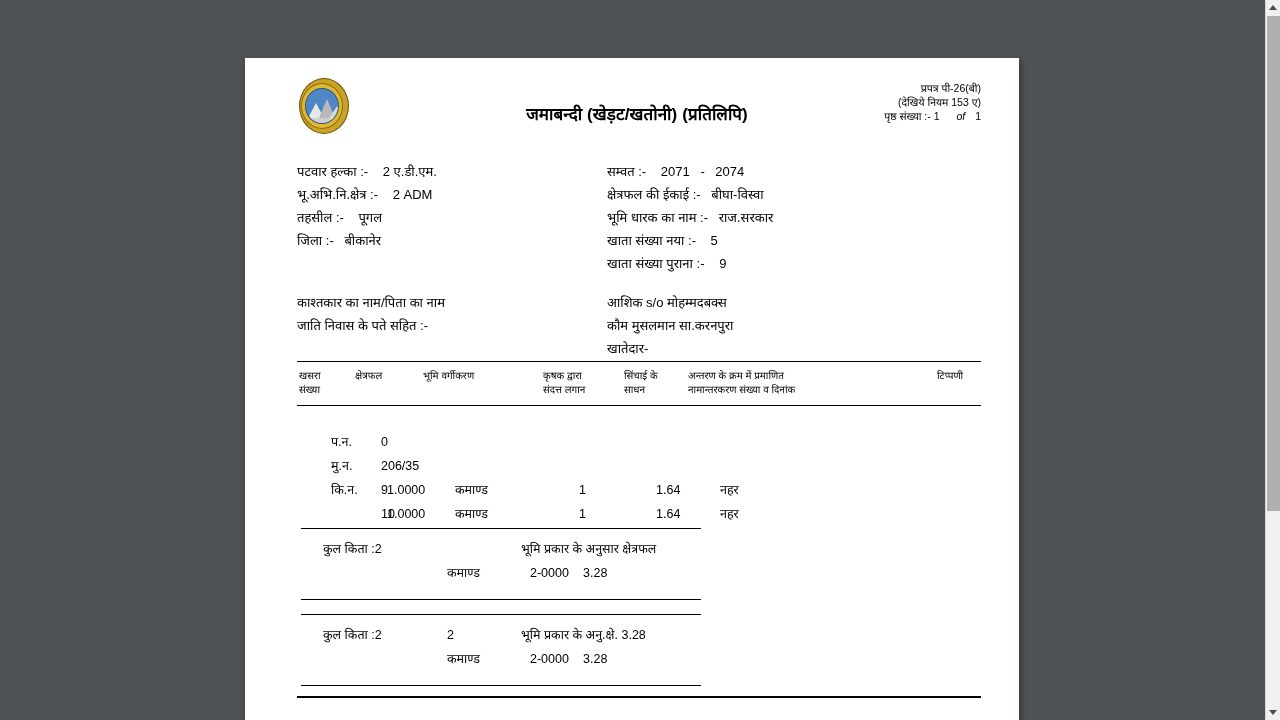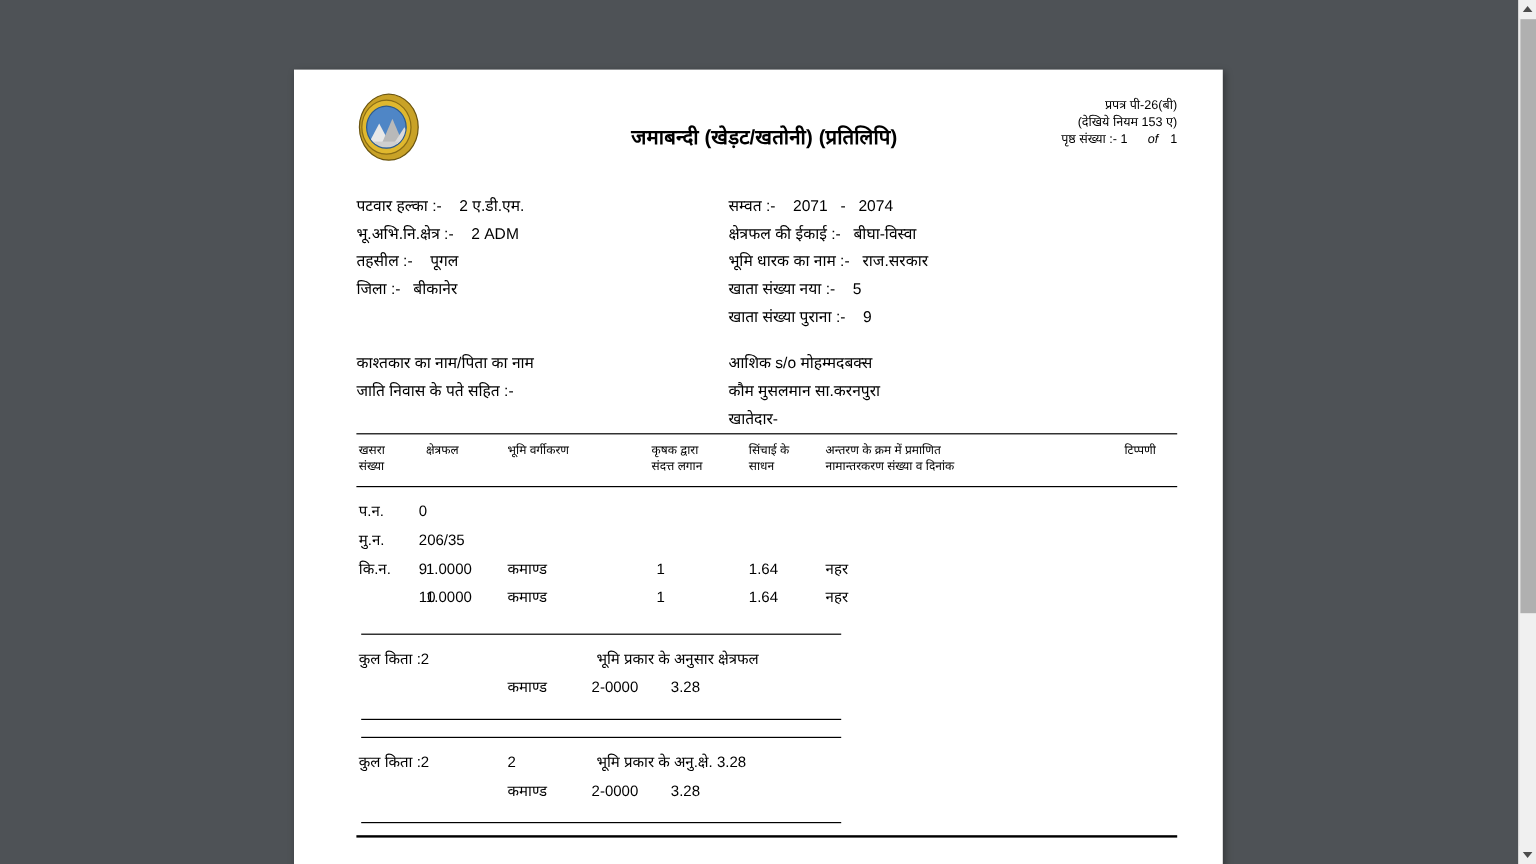--- a/index.html
+++ b/index.html
@@ -229,37 +229,37 @@
     position: relative;
     font-size: 12.5px;
     padding-top: 8px;
   }
   .row {
     position: relative;
     height: 24px;
     line-height: 24px;
     white-space: nowrap;
   }
-  .cell { position: absolute; top: 0; }
+  .cell { position: absolute; top: 16px; margin-left: 32px; }
   .c-khasra   { left: 2px; }
   .c-khasra-n { left: 52px; }
   .c-area     { left: 58px; }
   .c-class    { left: 126px; }
   .c-rent     { left: 250px; }
   .c-irrig-v  { left: 327px; }
   .c-source   { left: 391px; }
 
   
   .summary { position: relative; font-size: 12.5px; }
-  .srow { position: relative; height: 24px; line-height: 24px; white-space: nowrap; }
+  .srow { position: relative; height: 24px; line-height: 24px; white-space: nowrap; margin-left: 24px; }
   .s-total  { left: 2px;   position: absolute; top: 0; }
   .s-count  { left: 126px; position: absolute; top: 0; }
   .s-class  { left: 126px; position: absolute; top: 0; }
   .s-label  { left: 200px; position: absolute; top: 0; }
-  .s-v1     { left: 196px; position: absolute; top: 0; }
+  .s-v1     { left: 209px; position: absolute; top: 0; }
   .s-v2     { left: 262px; position: absolute; top: 0; }
 
   .spacer-10 { height: 10px; }
   .spacer-14 { height: 14px; }
   .spacer-18 { height: 18px; }
   .spacer-8  { height: 8px; }
 </style>
 </head>
 <body>
 

